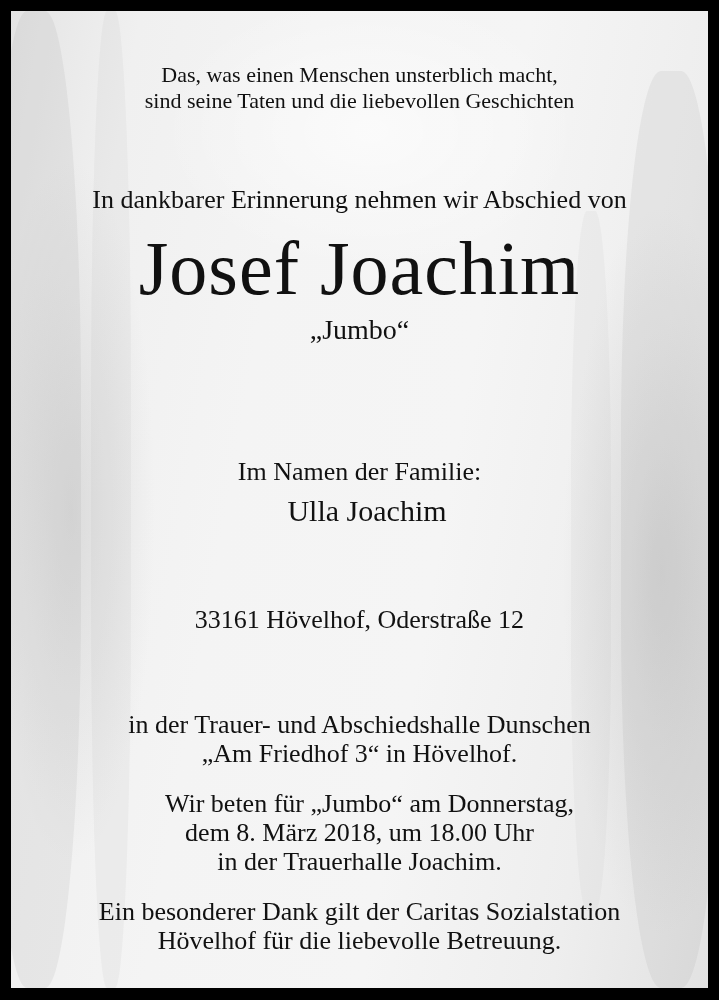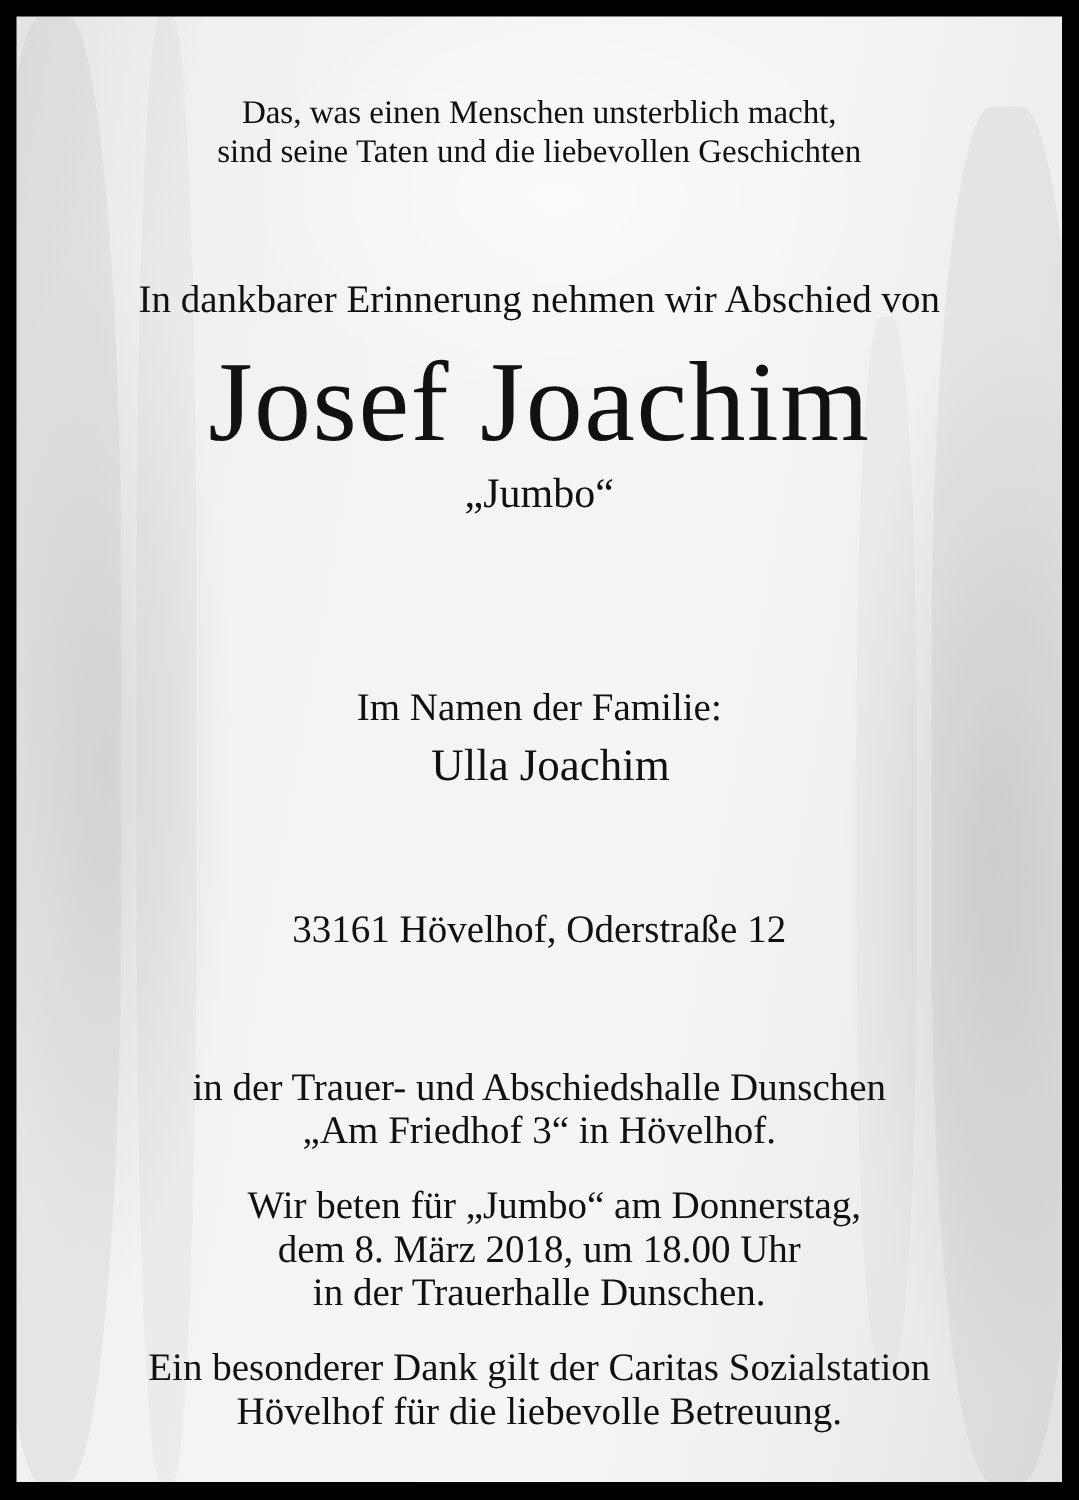--- a/index.html
+++ b/index.html
@@ -63,17 +63,17 @@
   <div class="line t23" style="top:446px;">Im Namen der Familie:</div>
   <div class="line ulla" style="top:483px;margin-left:15px;">Ulla Joachim</div>
 
   <div class="line t23" style="top:562px;margin-top:32px;">33161 Hövelhof, Oderstraße 12</div>
 
   <div class="line t23" style="top:699px;">in der Trauer- und Abschiedshalle Dunschen</div>
   <div class="line t23" style="top:728px;">„Am Friedhof 3“ in Hövelhof.</div>
 
   <div class="line t23" style="top:778px;padding-left:20px;">Wir beten für „Jumbo“ am Donnerstag,</div>
   <div class="line t23" style="top:807px;">dem 8. März 2018, um 18.00 Uhr</div>
-  <div class="line t23" style="top:836px;">in der Trauerhalle Dunschen.</div>
+  <div class="line t23" style="top:836px;">in der Trauerhalle Joachim.</div>
 
   <div class="line t23" style="top:886px;">Ein besonderer Dank gilt der Caritas Sozialstation</div>
   <div class="line t23" style="top:915px;">Hövelhof für die liebevolle Betreuung.</div>
 </div>
 
 </body></html>

